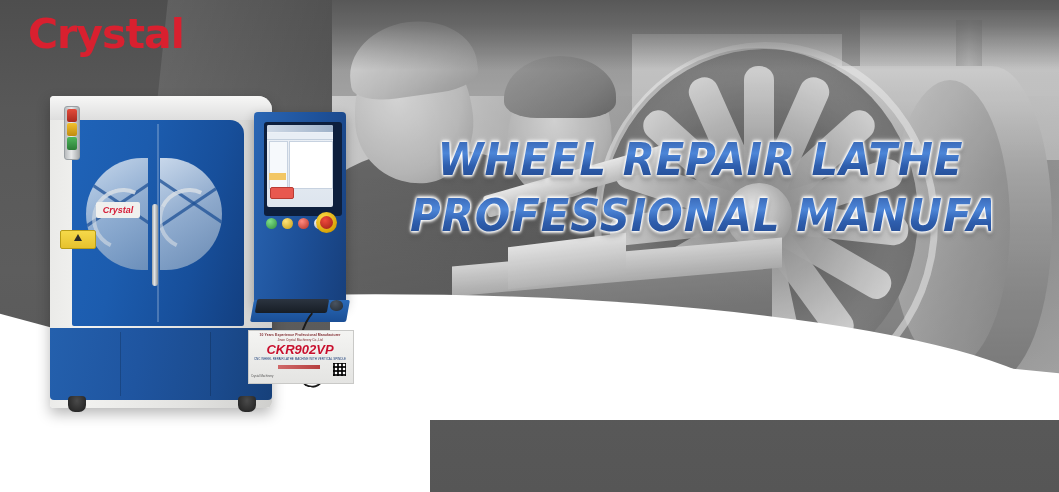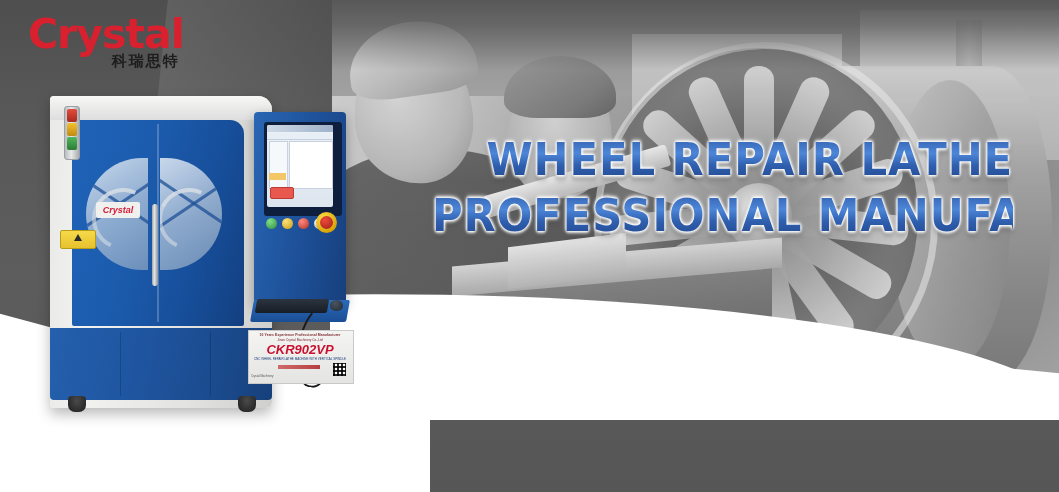--- a/index.html
+++ b/index.html
@@ -375,21 +375,21 @@
     line-height:40px;font-family:"DejaVu Sans",sans-serif;
   }
   .logo-cn{
     margin-top:-2px;text-align:right;padding-right:4px;
     font-size:15px;color:#1d1d1d;letter-spacing:2px;font-weight:bold;
     font-family:"DejaVu Sans",sans-serif;
   }
 
   
   .headline{
-    position:absolute;left:410px;top:132px;width:625px;text-align:right;
+    position:absolute;left:388px;top:132px;width:625px;text-align:center;font-style:italic;
   }
   .hl-line{
     font-family:"DejaVu Sans",sans-serif;
     font-weight:bold;
     font-size:45px;
     line-height:56px;
     letter-spacing:1px;
     transform:scaleX(.93);
     color:#2f62b5;
     background:linear-gradient(180deg,#2b55a2 0%,#4d86d8 38%,#2f5fae 60%,#1d3f83 100%);
@@ -553,21 +553,20 @@
     <div class="spec-l2">Jinan Crystal Machinery Co.,Ltd</div>
     <div class="spec-model">CKR902VP</div>
     <div class="spec-sub">CNC WHEEL REPAIR LATHE MACHINE WITH VERTICAL SPINDLE</div>
     <div class="spec-bar"></div>
     <div class="spec-qr"></div>
     <div class="spec-foot">Crystal Machinery</div>
   </div>
 
   <div class="logo">
     <div class="logo-main">Crystal</div>
-    <div class="logo-cn">科瑞思特</div>
   </div>
 
   <div class="headline">
     <div class="hl-line">WHEEL REPAIR LATHE</div>
     <div class="hl-line">PROFESSIONAL MANUFACTURER</div>
   </div>
 
 
 </div>
 

